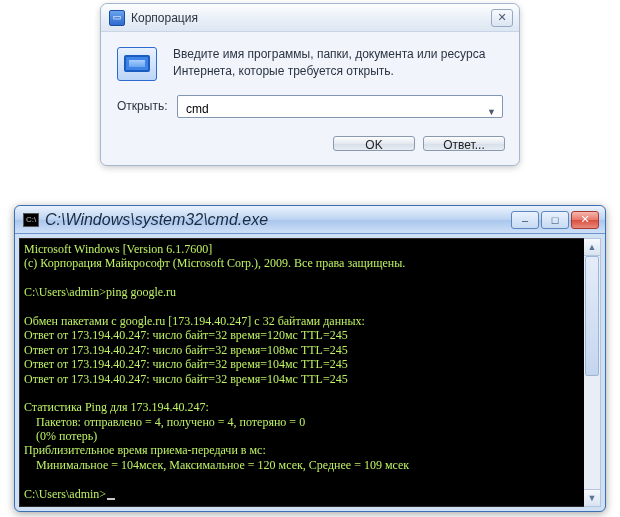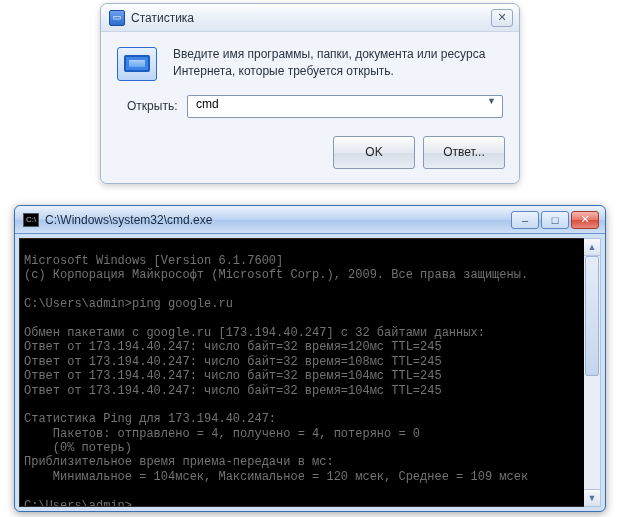--- a/index.html
+++ b/index.html
@@ -74,46 +74,45 @@
     background:#3d84e6;position:relative;
   }
   .run-big-icon-inner::after{
     content:"";position:absolute;left:3px;right:3px;top:3px;bottom:3px;
     background:linear-gradient(#a8cdff,#6aa7f0);
   }
   .run-desc { color:#2b3340; line-height:1.45; }
   .run-open-row {
     display:flex; align-items:center;
     padding: 14px 16px 0 16px;
-    margin-left: 10px;
   }
   .run-open-label { width: 60px; color:#2b3340; }
   .run-combo {
     flex:1; height:23px;
     border:1px solid #8295b1;
     background:#fff;
     border-radius:2px;
-    display:flex;align-items:flex-start;
+    display:flex;align-items:flex-end;
     padding: 0 4px 0 6px;
   }
   .run-combo input {
     flex:1;border:none;outline:none;font-family:inherit;font-size:12px;
     background:transparent;
   }
   .run-combo .chev {
     color:#4a5a74;font-size:9px;cursor:pointer;padding:0 2px;
   }
   .run-buttons {
     padding: 18px 14px 14px 0;
     display:flex; justify-content:flex-end; gap:8px;
     background:#f1f5fb;
     border-radius:0 0 7px 7px;
   }
   .win-btn {
-    min-width: 82px; height:33px;
+    min-width: 82px; height:15px;
     border:1px solid #8a99ae;
     border-radius:3px;
     background:linear-gradient(#fdfdfd,#e4e9f0 50%,#d5dde8 51%,#e8edf4);
     font-family:inherit;font-size:12px;color:#222;
     cursor:pointer;
   }
 
   
   .console-window {
     position:absolute;
@@ -133,38 +132,38 @@
     border-radius:6px 6px 0 0;
     display:flex;align-items:center;
     padding:0 6px 0 8px;
     border-bottom:1px solid #6a93c9;
   }
   .console-title-icon{
     width:16px;height:14px;background:#000;border:1px solid #555;
     margin-right:6px;display:flex;align-items:center;padding-left:2px;
   }
   .console-title-icon span{color:#c0c0c0;font-size:8px;line-height:1;}
-  .console-title-text{flex:1;color:#1a2a40;font-size:12px;white-space:nowrap;overflow:hidden;}
+  .console-title-text{flex:1;color:#1a2a40;font-size:16px;white-space:nowrap;overflow:hidden;font-style:italic;}
   .winctl{display:flex;gap:2px;}
   .winctl button{
     width:28px;height:18px;border:1px solid #5d86bd;border-radius:3px;
     background:linear-gradient(#eaf2fd,#c6daf3);cursor:pointer;
     display:flex;align-items:center;justify-content:center;
     color:#2a4668;font-size:11px;font-family:inherit;
   }
   .winctl .close{
     background:linear-gradient(#f6b7ae,#e6776a 50%,#d84f3f 51%,#e9897d);
     border-color:#a63a2e;color:#fff;
   }
   .console-body{
     flex:1;margin:4px;border:1px solid #2b2b2b;
-    background:#000;color:#737373;
-    font-family:Liberation Mono, monospace;
+    background:#000;color:#bef264;
+    font-family:Liberation Serif, serif;
     font-size:12px;line-height:1.2;
-    padding:15px 4px;overflow:hidden;white-space:pre;
+    padding:3px 4px;overflow:hidden;white-space:pre;
     position:relative;
   }
   .console-body .row{white-space:pre;}
   .cursor{
     display:inline-block;width:8px;height:2px;background:#c8c8c8;
     vertical-align:baseline;position:relative;top:2px;margin-left:1px;
   }
   .console-scrollbar{
     position:absolute;right:4px;top:32px;bottom:4px;width:17px;
     background:#e9eef6;border:1px solid #b4c4db;border-left:none;
@@ -179,21 +178,21 @@
     background:linear-gradient(#e4ecf8,#c4d6ee);border:1px solid #9db6d6;border-radius:2px;}
 </style>
 </head>
 <body>
 
 <div class="run-dialog">
   <div class="run-titlebar">
     <div class="run-title-icon">
         <span>▭</span>
       </div>
-    <div class="run-title-text">Статистика</div>
+    <div class="run-title-text">Корпорация</div>
     <div class="run-close">
         <span>✕</span>
       </div>
   </div>
   <div class="run-body">
     <div class="run-big-icon">
         <div class="run-big-icon-inner"></div>
       </div>
     <div class="run-desc">Введите имя программы, папки, документа или ресурса Интернета, которые требуется открыть.</div>
   </div>

